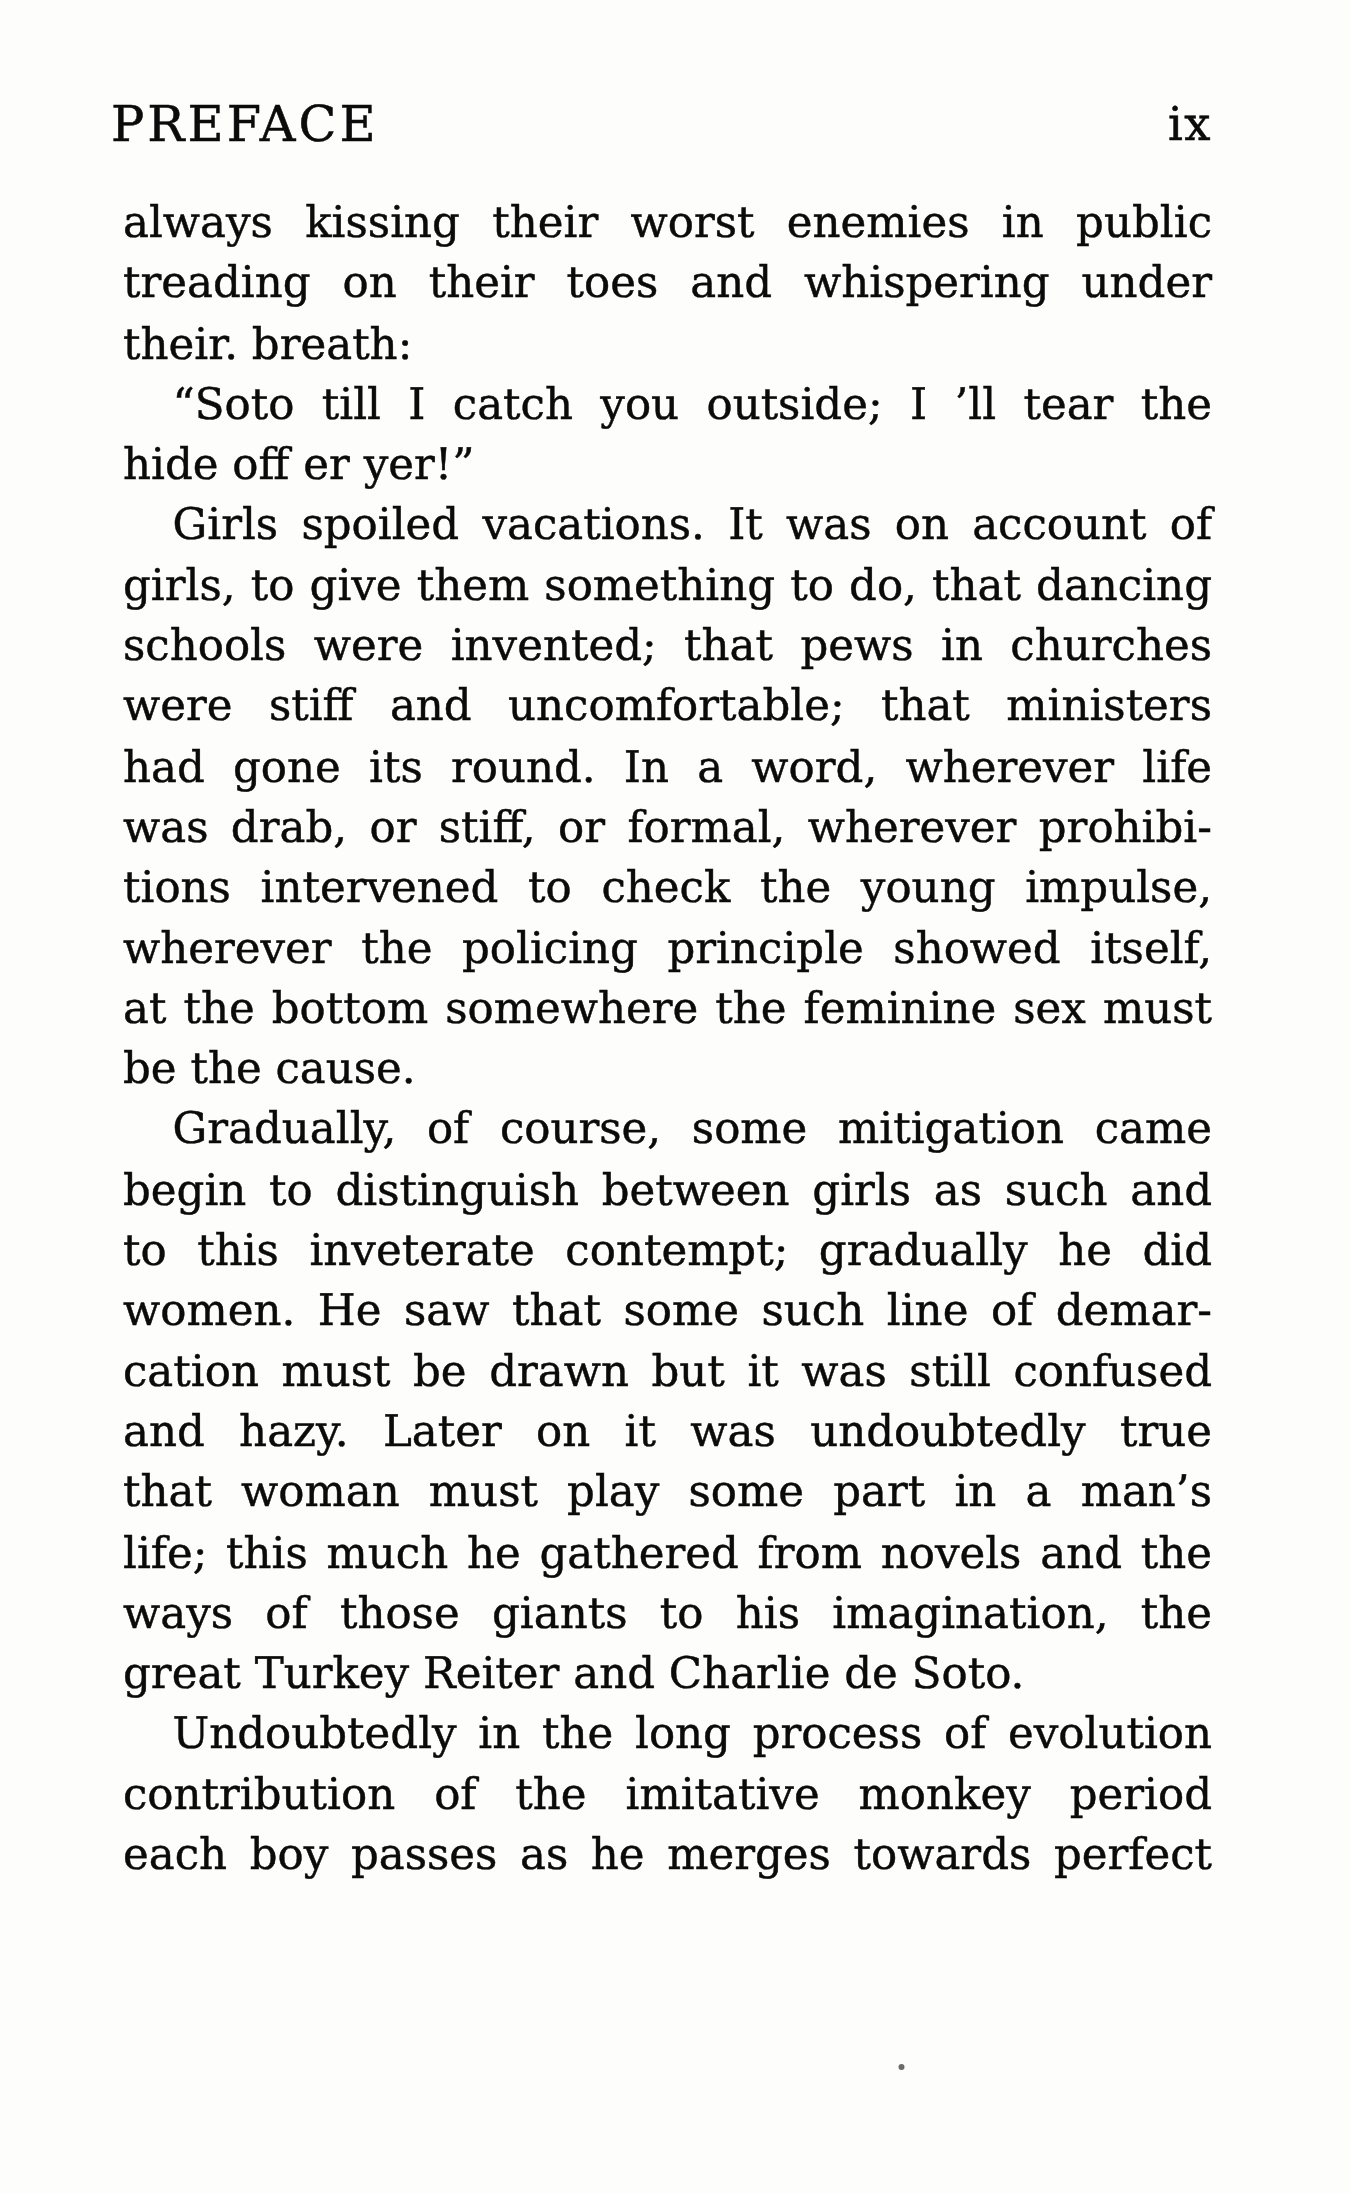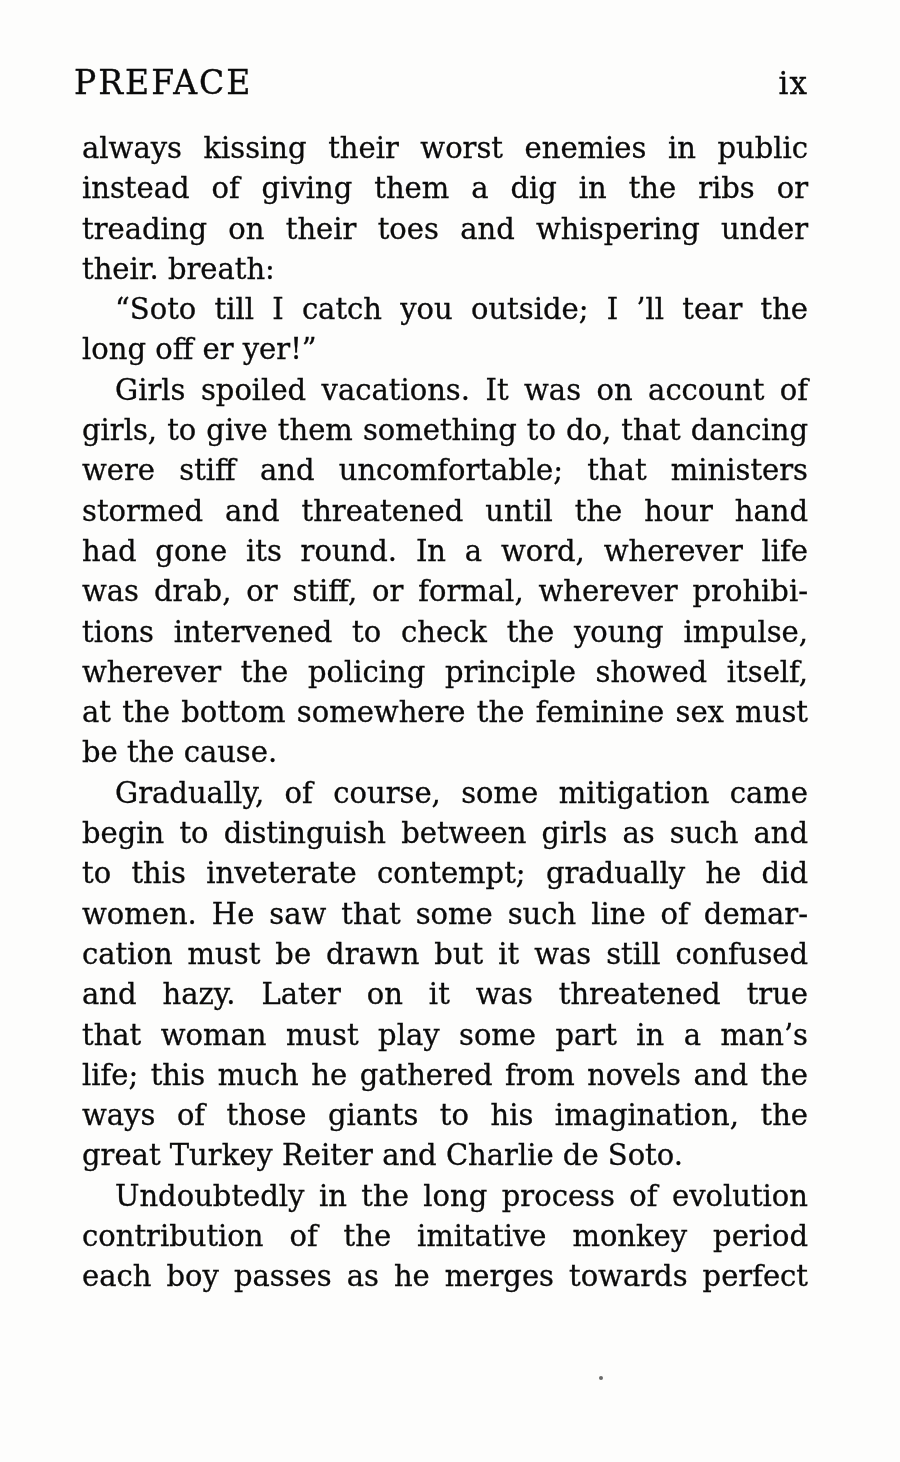--- a/index.html
+++ b/index.html
@@ -82,41 +82,40 @@
 <div class="page">
 
   <div class="header">
     <span class="title">PREFACE</span>
     <span class="folio">ix</span>
   </div>
 
   <div class="body-text">
 
   <div class="line">always kissing their worst enemies in public</div>
-      <div class="line">instead of giving them a dig in the ribs or</div>
       <div class="line">treading on their toes and whispering under</div>
       <div class="line pend">their. breath:</div>
       <div class="line ind">“Soto till I catch you outside; I ’ll tear the</div>
-      <div class="line pend">long off er yer!”</div>
+      <div class="line pend">hide off er yer!”</div>
       <div class="line ind">Girls spoiled vacations.  It was on account of</div>
       <div class="line">girls, to give them something to do, that dancing</div>
+      <div class="line">schools were invented; that pews in churches</div>
       <div class="line">were stiff and uncomfortable; that ministers</div>
-      <div class="line">stormed and threatened until the hour hand</div>
       <div class="line">had gone its round.  In a word, wherever life</div>
       <div class="line">was drab, or stiff, or formal, wherever prohibi-</div>
       <div class="line">tions intervened to check the young impulse,</div>
       <div class="line">wherever the policing principle showed itself,</div>
       <div class="line">at the bottom somewhere the feminine sex must</div>
       <div class="line pend">be the cause.</div>
       <div class="line ind">Gradually, of course, some mitigation came</div>
       <div class="line">begin to distinguish between girls as such and</div>
       <div class="line">to this inveterate contempt; gradually he did</div>
       <div class="line">women.  He saw that some such line of demar-</div>
       <div class="line">cation must be drawn but it was still confused</div>
-      <div class="line">and hazy.  Later on it was threatened true</div>
+      <div class="line">and hazy.  Later on it was undoubtedly true</div>
       <div class="line">that woman must play some part in a man’s</div>
       <div class="line">life; this much he gathered from novels and the</div>
       <div class="line">ways of those giants to his imagination, the</div>
       <div class="line pend">great Turkey Reiter and Charlie de Soto.</div>
       <div class="line ind">Undoubtedly in the long process of evolution</div>
       <div class="line">contribution of the imitative monkey period</div>
       <div class="line">each boy passes as he merges towards perfect</div>
     </div>
 
   <div class="speck"></div>

